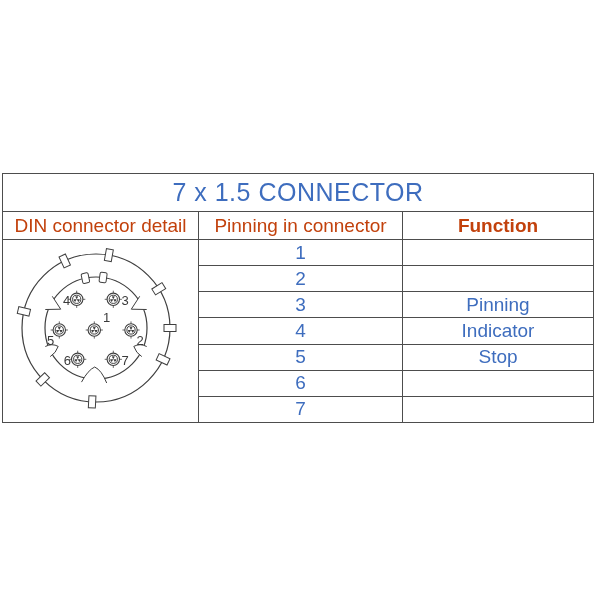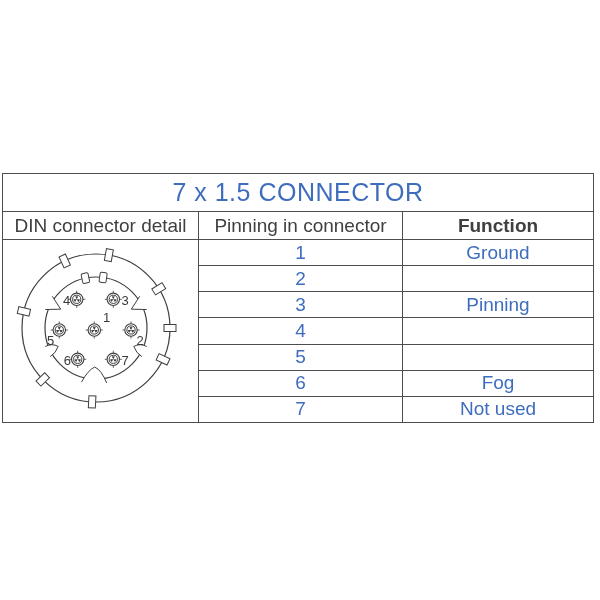--- a/index.html
+++ b/index.html
@@ -16,21 +16,21 @@
     box-sizing:border-box;height:38px;border-bottom:1px solid #4d4d4d;
     display:flex;align-items:center;justify-content:center;
     font-size:25px;letter-spacing:0.5px;color:#3e6dbe;
   }
   .header-row{
     box-sizing:border-box;height:28px;border-bottom:1px solid #4d4d4d;
     display:flex;
   }
   .hcell{
     box-sizing:border-box;display:flex;align-items:center;justify-content:center;
-    font-size:19px;color:#404040;white-space:nowrap;
+    font-size:19px;color:#c2410c;white-space:nowrap;
   }
   .hc1{width:196px;border-right:1px solid #4d4d4d;}
   .hc2{width:204px;border-right:1px solid #4d4d4d;}
   .hc3{flex:1;font-weight:bold;}
   .tbody{flex:1;display:flex;}
   .connector-cell{
     box-sizing:border-box;width:196px;border-right:1px solid #4d4d4d;
     position:relative;
   }
   .rows{flex:1;display:flex;flex-direction:column;}
@@ -129,40 +129,39 @@
           <text x="47.7" y="104.8" text-anchor="middle">5</text>
           <text x="137" y="104.8" text-anchor="middle">2</text>
           <text x="64.3" y="124.8" text-anchor="middle">6</text>
           <text x="122" y="124.8" text-anchor="middle">7</text>
         </svg>
       </div>
 
       <div class="rows">
         <div class="trow">
           <div class="pin-cell">1</div>
-          <div class="func-cell">Ground</div>
         </div>
         <div class="trow">
           <div class="pin-cell">2</div>
         </div>
         <div class="trow">
           <div class="pin-cell">3</div>
           <div class="func-cell">Pinning</div>
         </div>
         <div class="trow">
           <div class="pin-cell">4</div>
+          <div class="func-cell">Indicator</div>
         </div>
         <div class="trow">
           <div class="pin-cell">5</div>
+          <div class="func-cell">Stop</div>
         </div>
         <div class="trow">
           <div class="pin-cell">6</div>
-          <div class="func-cell">Fog</div>
         </div>
         <div class="trow">
           <div class="pin-cell">7</div>
-          <div class="func-cell">Not used</div>
         </div>
       </div>
 
     </div>
   </div>
 </div>
 
 </body></html>

